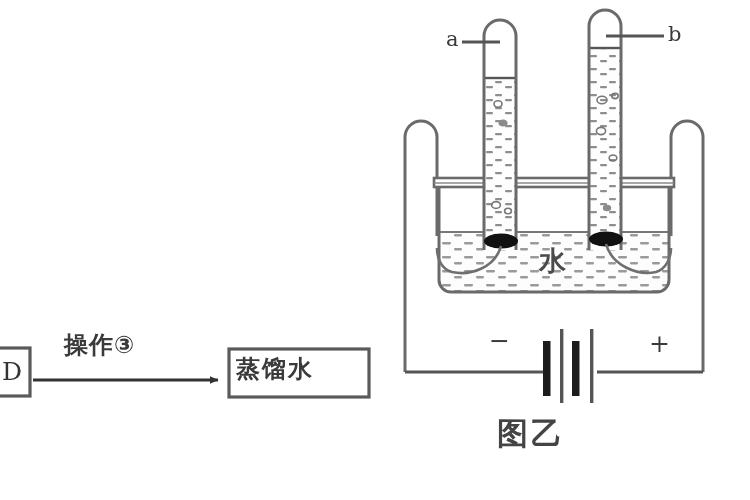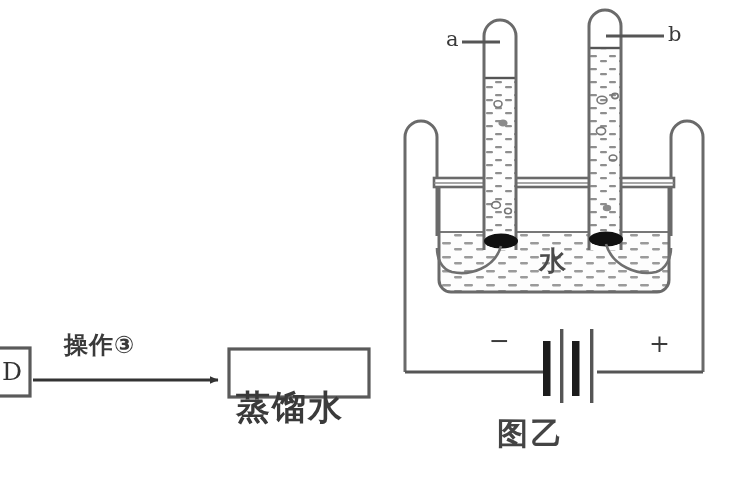--- a/index.html
+++ b/index.html
@@ -46,23 +46,22 @@
   }
   #label-operation {
     left: 64px;
     top: 329px;
     font-size: 24px;
     letter-spacing: 1px;
   }
   #label-distilled {
     left: 236px;
     top: 353px;
-    font-size: 34px;
+    font-size: 24px;
     letter-spacing: 2px;
-    margin-top: 32px;
   }
   #label-a {
     left: 446px;
     top: 27px;
     font-size: 21px;
     font-family: "DejaVu Serif", "Liberation Serif", serif;
     color: #3a3a3a;
   }
   #label-b {
     left: 668px;

